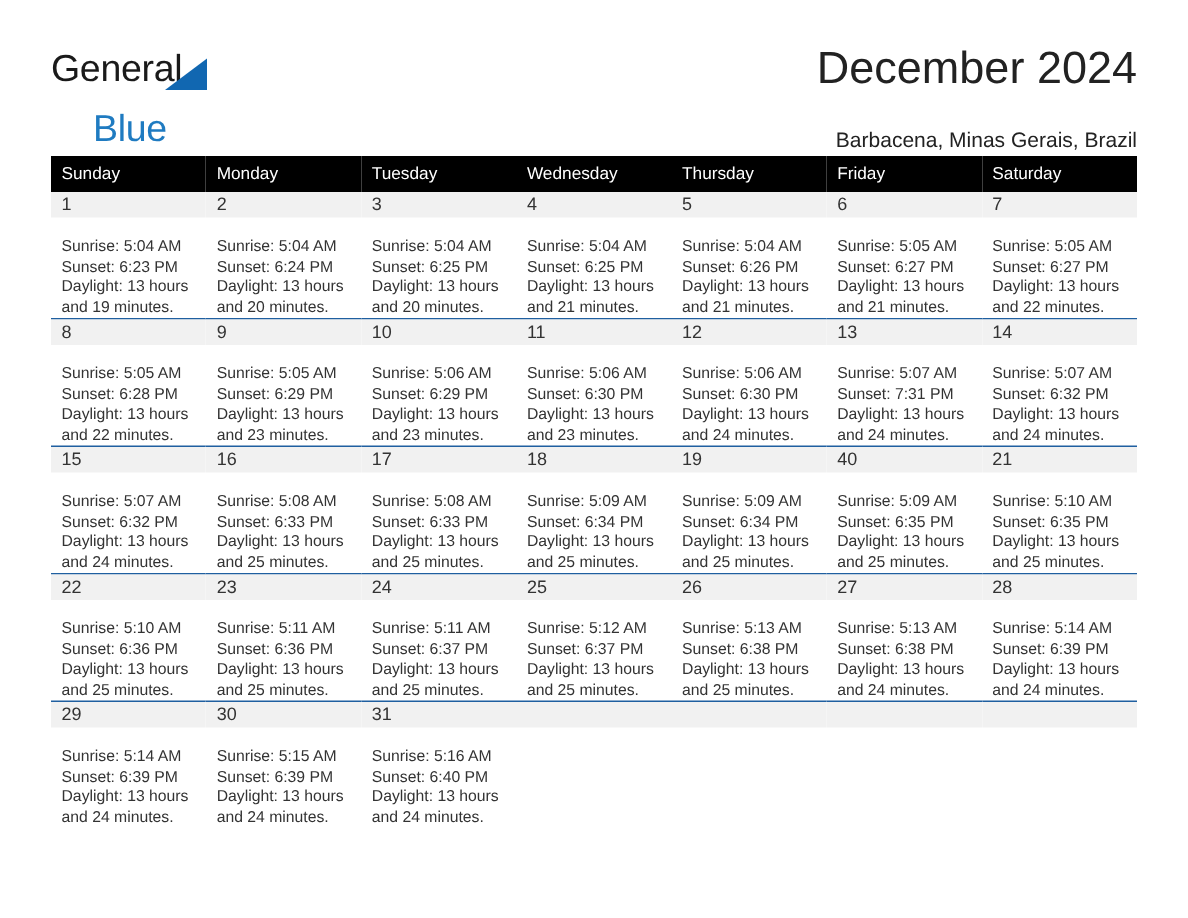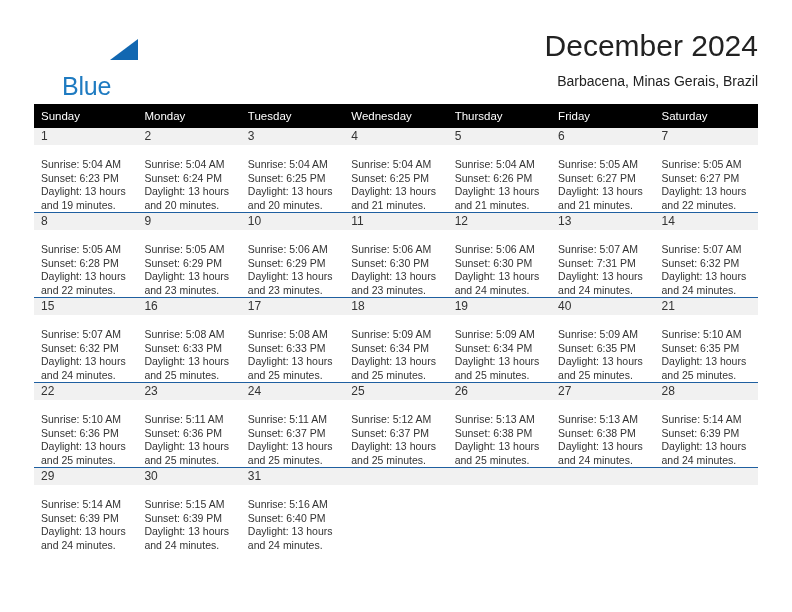--- a/index.html
+++ b/index.html
@@ -72,21 +72,21 @@
   .cal-title {
     font-size: 30px;
     color: #222222;
     line-height: 36px;
     white-space: nowrap;
   }
   .cal-subtitle {
     font-size: 14px;
     color: #222222;
     line-height: 20px;
-    margin-top: 7px;
+    margin-top: 19px;
     white-space: nowrap;
   }
 
   
   .calendar {
     position: absolute;
     left: 34px;
     top: 104px;
     width: 724px;
     border-collapse: collapse;
@@ -138,20 +138,21 @@
   }
 </style>
 </head>
 <body>
 
 <div class="page">
 
   <div class="header">
 
     <div class="logo">
+      <span class="logo-general">General</span>
       <span class="logo-triangle"></span>
       <span class="logo-blue">Blue</span>
     </div>
 
     <div class="title-block">
       <div class="cal-title">December 2024</div>
       <div class="cal-subtitle">Barbacena, Minas Gerais, Brazil</div>
     </div>
 
   </div>

